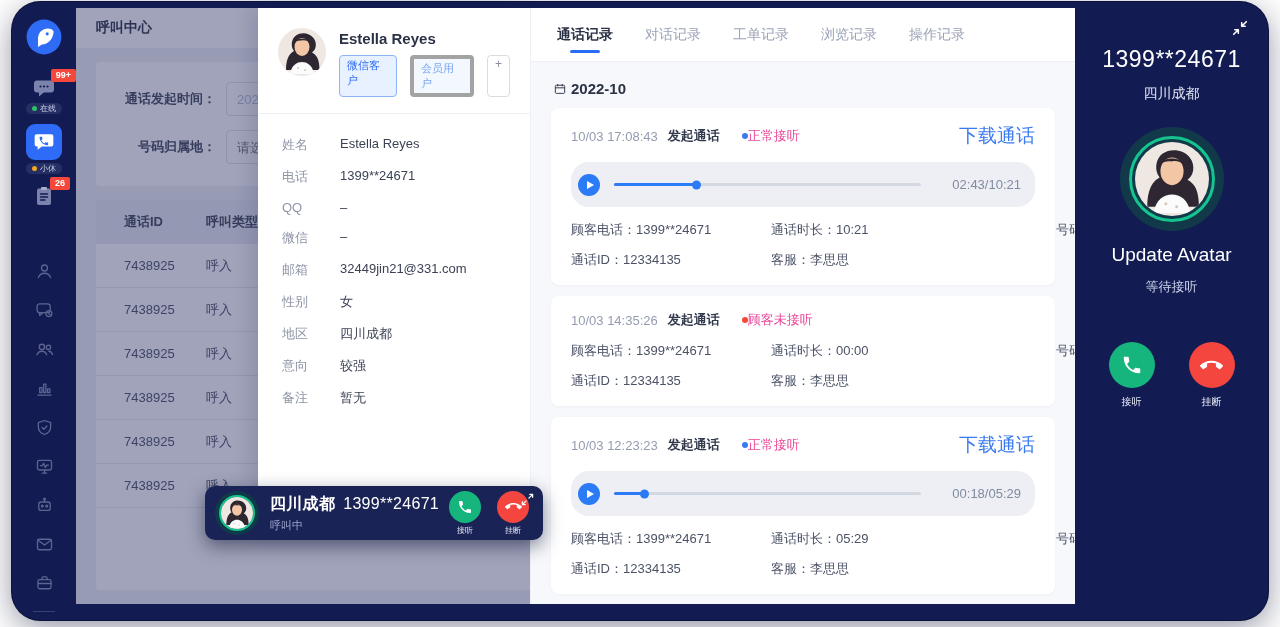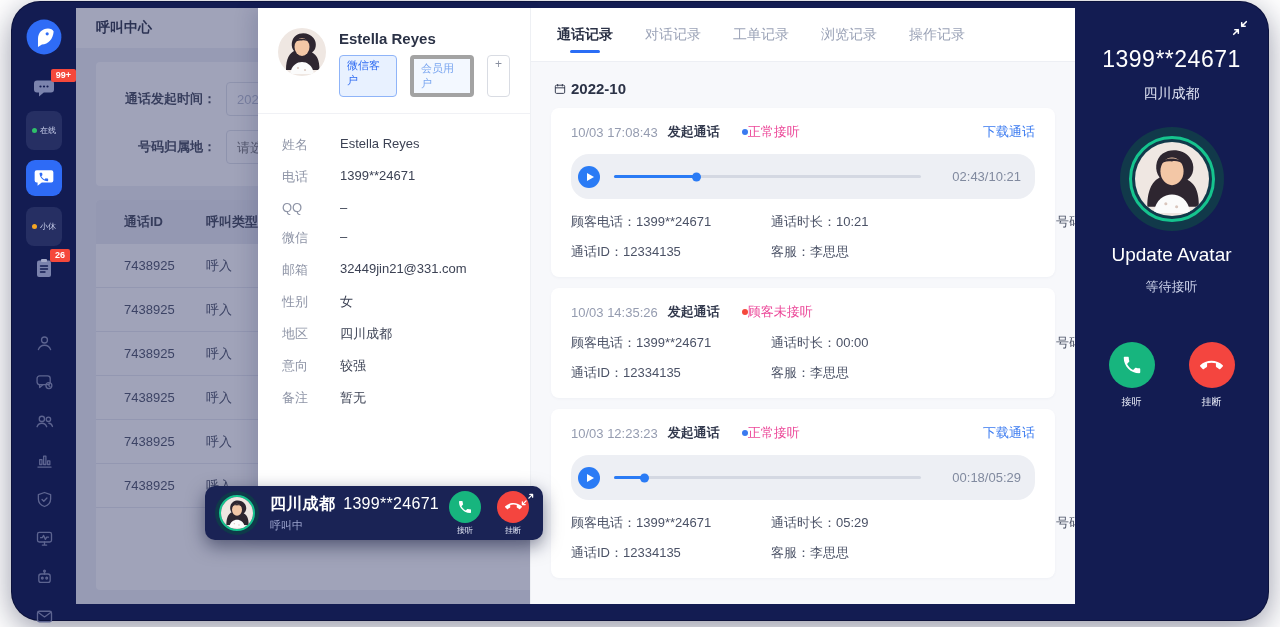--- a/index.html
+++ b/index.html
@@ -9,21 +9,21 @@
   .window { position:absolute; left:12px; top:2px; width:1256px; height:618px;
     background:#131c52; border-radius:28px; box-shadow:0 8px 32px rgba(10,16,50,.45), 0 0 0 1px #0d1440; }
 
   
   .sidebar { position:absolute; left:0; top:0; bottom:0; width:64px; border-radius:28px 0 0 28px;
     display:flex; flex-direction:column; align-items:center; padding:16px 0 14px; }
   .logo { width:38px; height:38px; margin-bottom:20px; }
   .side-item { position:relative; display:flex; flex-direction:column; align-items:center; margin-bottom:10px; cursor:pointer; }
   .badge { position:absolute; top:-7px; right:-14px; background:#f5483b; color:#fff; font-size:9px;
     padding:1px 5px; border-radius:2px; line-height:11px; font-weight:bold; z-index:2; }
-  .status-pill { margin-top:11px; background:#262f63; border-radius:8px; padding:14px 6px;
+  .status-pill { margin-top:3px; background:#262f63; border-radius:8px; padding:0 6px;
     font-size:8px; color:#cdd3ee; display:flex; align-items:center; gap:3px; }
   .status-pill i { width:5px; height:5px; border-radius:50%; display:inline-block; }
   .dot-green { background:#2fc06a; } .dot-orange { background:#f5a623; }
   .phone-tile { width:36px; height:36px; background:#2e6bf6; border-radius:9px;
     display:flex; align-items:center; justify-content:center; }
   .nav-icons { margin-top:38px; display:flex; flex-direction:column; align-items:center; gap:9px; }
   .nav-ic { width:34px; height:30px; display:flex; align-items:center; justify-content:center; cursor:pointer; }
   .nav-ic svg { stroke:#5d6490; fill:none; stroke-width:1.5; stroke-linecap:round; stroke-linejoin:round; }
   .side-divider { width:22px; height:1px; background:#39406f; margin:4px 0 6px; }
   .side-avatar { width:34px; height:34px; border-radius:50%; overflow:hidden; margin-top:8px; cursor:pointer; }
@@ -79,21 +79,21 @@
   .grp-head { display:flex; align-items:center; gap:4px; font-size:15px; font-weight:bold;
     color:#2b3246; margin:2px 2px 11px; }
   .grp-head svg { stroke:#2b3246; fill:none; stroke-width:1.6; }
   .rec-card { background:#fff; border-radius:8px; padding:15px 20px 16px; margin-bottom:11px;
     box-shadow:0 1px 3px rgba(30,40,90,.04); }
   .rc-top { display:flex; align-items:center; font-size:13px; }
   .rc-date { color:#959cb0; }
   .rc-action { color:#333a4e; font-weight:bold; margin-left:10px; }
   .rc-status { display:flex; align-items:center; margin-left:22px; color:#ec4899; }
   .rc-status i { width:6px; height:6px; border-radius:50%; display:inline-block; }
-  .rc-download { margin-left:auto; color:#3a7af0; cursor:pointer; text-decoration:none; font-size:13px; }
+  .rc-download { margin-left:auto; color:#3a7af0; cursor:pointer; text-decoration:none; font-size:19px; }
   .player { display:flex; align-items:center; height:45px; background:#edeff4; border-radius:18px;
     margin:13px 0 14px; padding:0 8px 0 7px; }
   .play-btn { width:22px; height:22px; border-radius:50%; background:#2a7bf5; flex:none;
     display:flex; align-items:center; justify-content:center; cursor:pointer; }
   .play-btn .tri { width:0; height:0; border-left:7px solid #fff; border-top:4.5px solid transparent;
     border-bottom:4.5px solid transparent; margin-left:2px; }
   .track { flex:1; height:3px; background:#d4d8e2; border-radius:2px; margin:0 16px 0 14px;
     position:relative; cursor:pointer; }
   .fill { position:absolute; left:0; top:0; height:3px; background:#2a7bf5; border-radius:2px; }
   .thumb { position:absolute; right:-4px; top:50%; transform:translateY(-50%); width:9px; height:9px;

